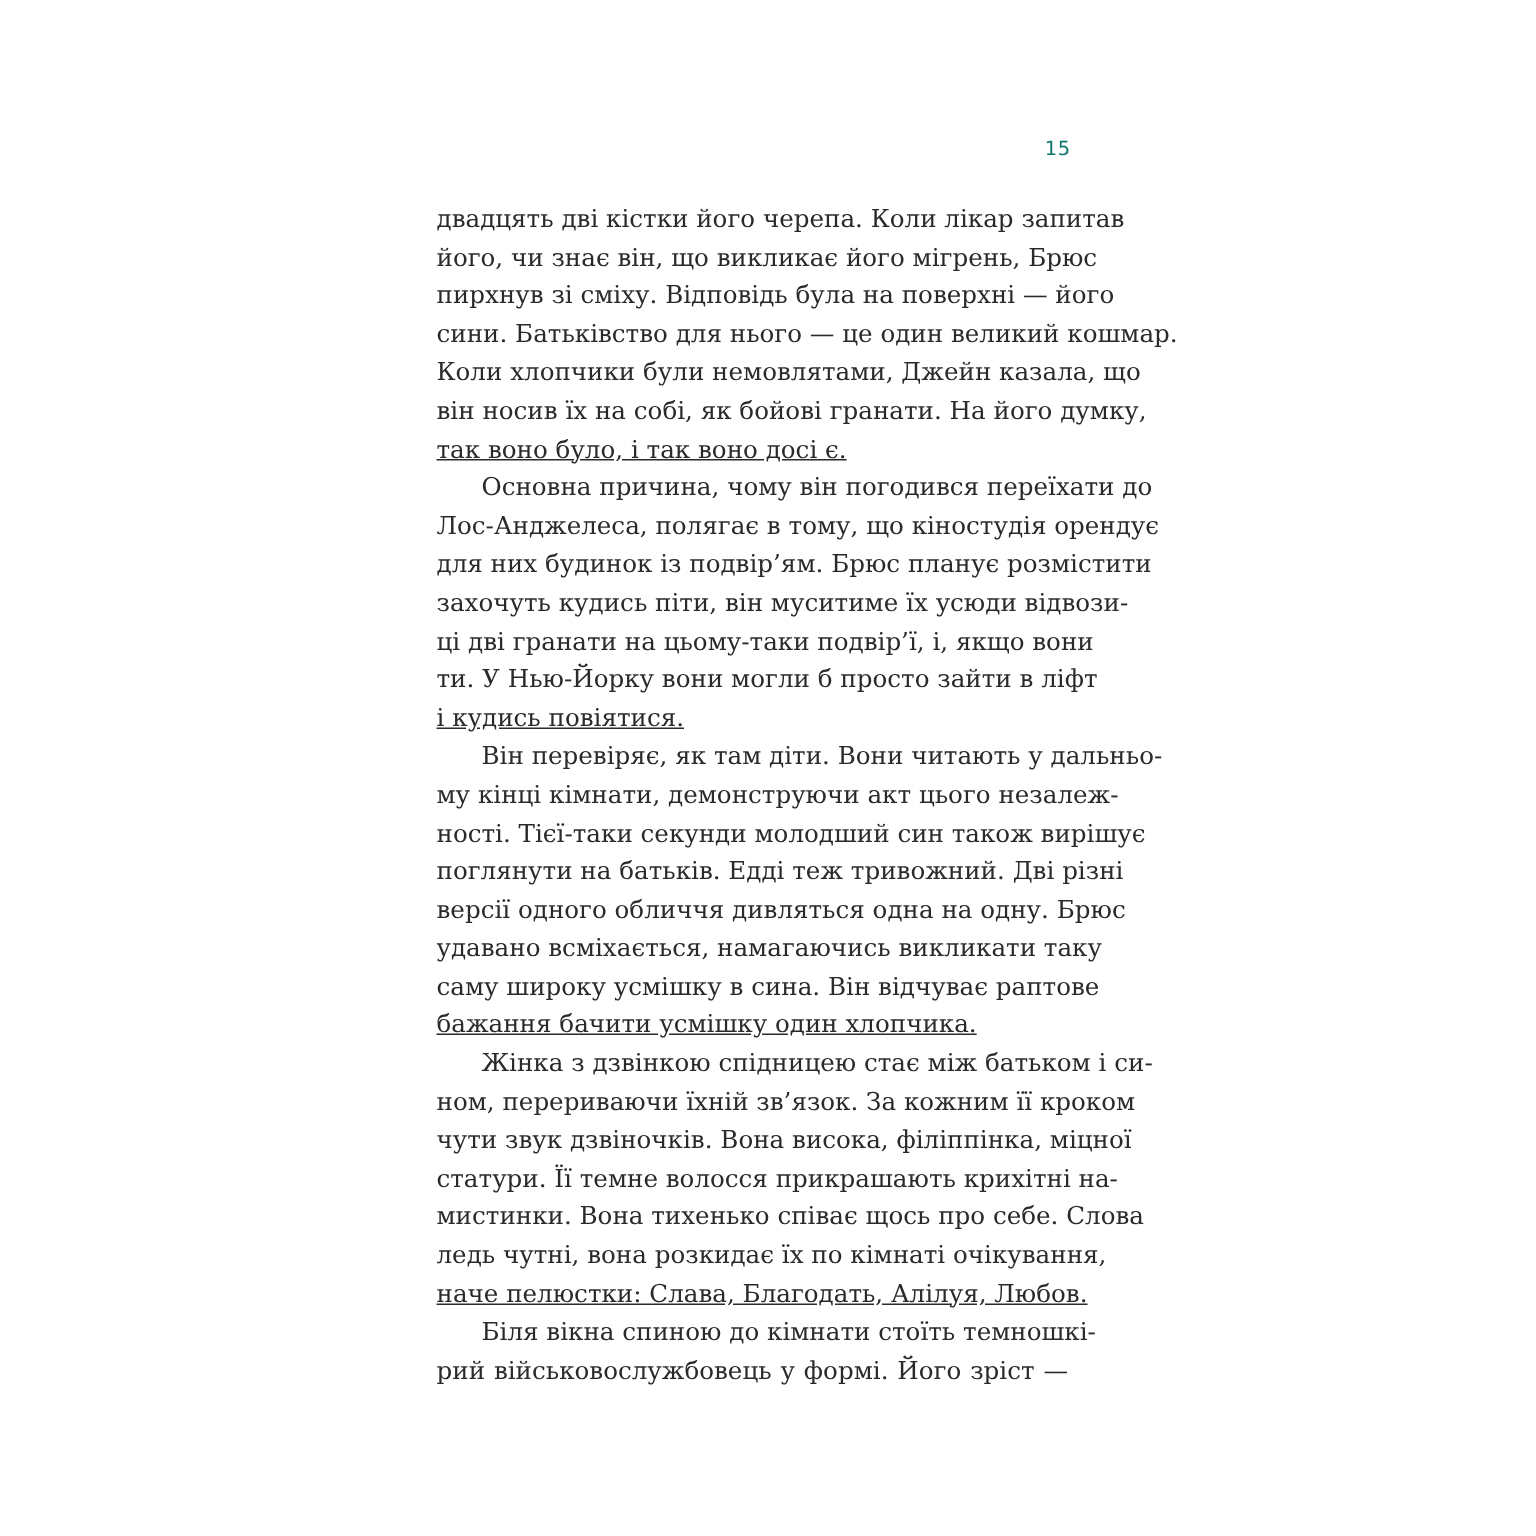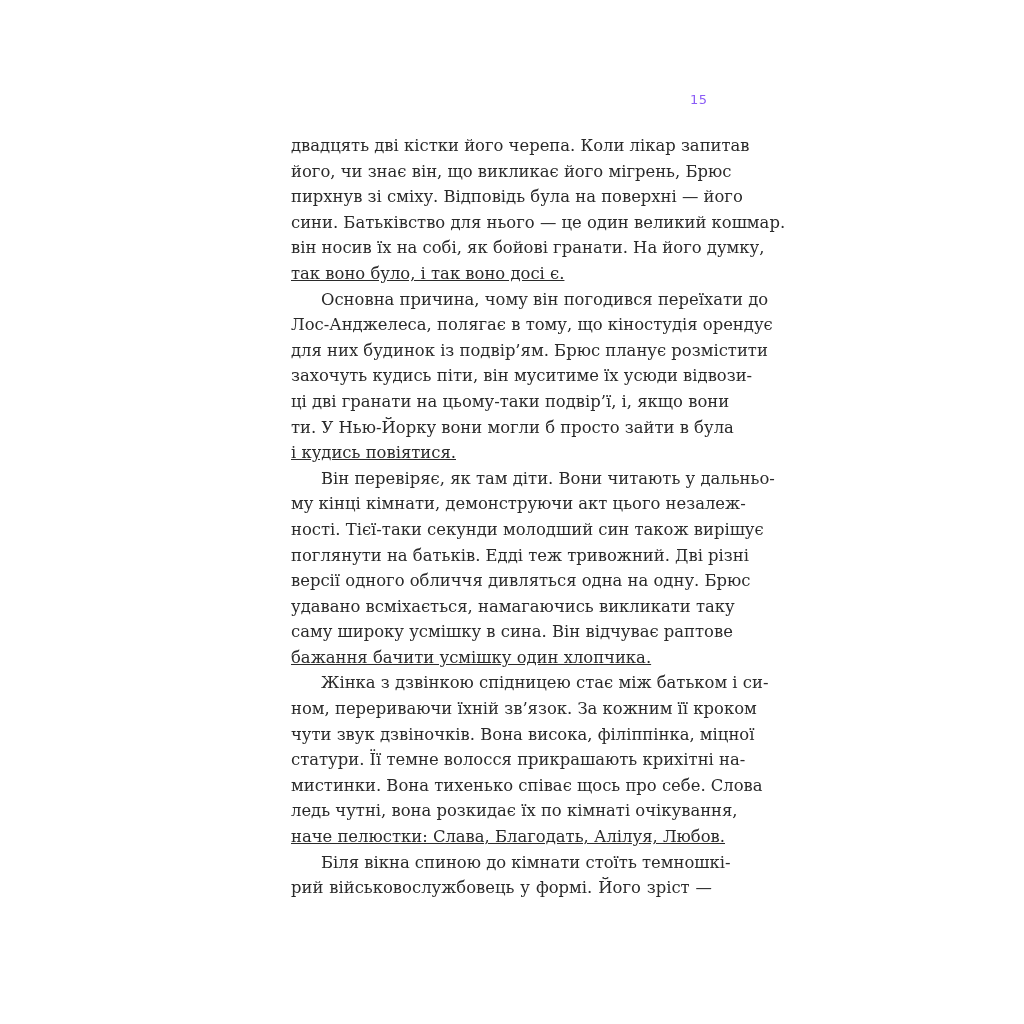--- a/index.html
+++ b/index.html
@@ -17,24 +17,24 @@
       position: absolute;
       left: 0; top: 0;
       width: 1024px; height: 1024px;
       background: #ffffff;
     }
     .page-number {
       position: absolute;
       top: 92px;
       left: 690px;
       width: 24px;
-      text-align: left;
+      text-align: right;
       font-family: "DejaVu Sans", sans-serif;
       font-size: 13px;
-      color: #8b5cf6;
+      color: #0f766e;
       letter-spacing: 0.5px;
     }
     .text-block {
       position: absolute;
       left: 256px;
       top: 133px;
       width: 456px;
       font-family: "DejaVu Serif", serif;
       font-size: 16.4px;
       line-height: 25.6px;
@@ -62,31 +62,32 @@
 <div class="page">
   <div class="page-number">15</div>
 
   <div class="text-block">
 
     <div class="paragraph">
       <span class="line">двадцять дві кістки його черепа. Коли лікар запитав</span>
       <span class="line">його, чи знає він, що викликає його мігрень, Брюс</span>
       <span class="line">пирхнув зі сміху. Відповідь була на поверхні — його</span>
       <span class="line">сини. Батьківство для нього — це один великий кошмар.</span>
+      <span class="line">Коли хлопчики були немовлятами, Джейн казала, що</span>
       <span class="line">він носив їх на собі, як бойові гранати. На його думку,</span>
       <span class="line last">так воно було, і так воно досі є.</span>
     </div>
 
     <div class="paragraph">
       <span class="line indent">Основна причина, чому він погодився переїхати до</span>
       <span class="line">Лос-Анджелеса, полягає в тому, що кіностудія орендує</span>
       <span class="line">для них будинок із подвір’ям. Брюс планує розмістити</span>
       <span class="line">захочуть кудись піти, він муситиме їх усюди відвози-</span>
       <span class="line">ці дві гранати на цьому-таки подвір’ї, і, якщо вони</span>
-      <span class="line">ти. У Нью-Йорку вони могли б просто зайти в була</span>
+      <span class="line">ти. У Нью-Йорку вони могли б просто зайти в ліфт</span>
       <span class="line last">і кудись повіятися.</span>
     </div>
 
     <div class="paragraph">
       <span class="line indent">Він перевіряє, як там діти. Вони читають у дальньо-</span>
       <span class="line">му кінці кімнати, демонструючи акт цього незалеж-</span>
       <span class="line">ності. Тієї-таки секунди молодший син також вирішує</span>
       <span class="line">поглянути на батьків. Едді теж тривожний. Дві різні</span>
       <span class="line">версії одного обличчя дивляться одна на одну. Брюс</span>
       <span class="line">удавано всміхається, намагаючись викликати таку</span>

